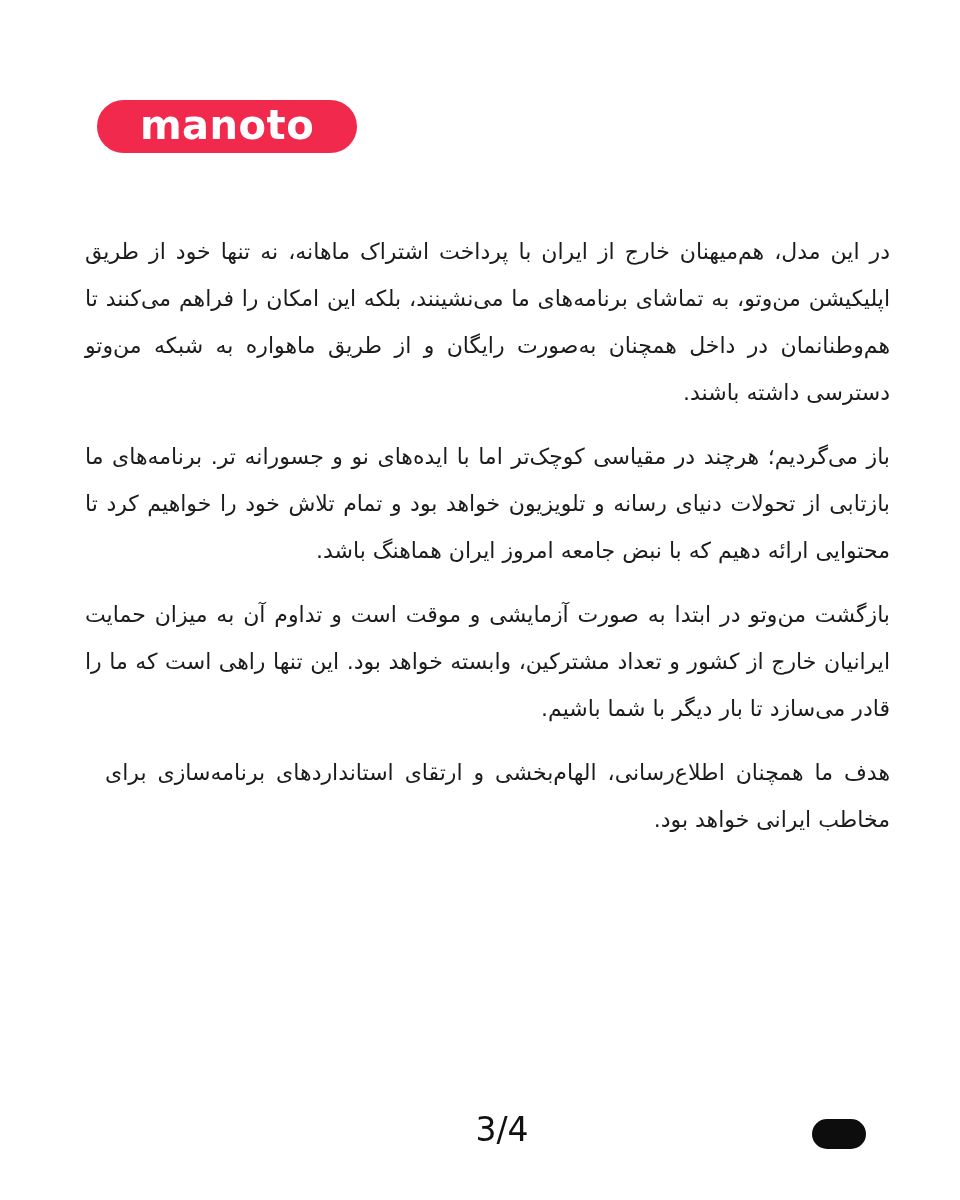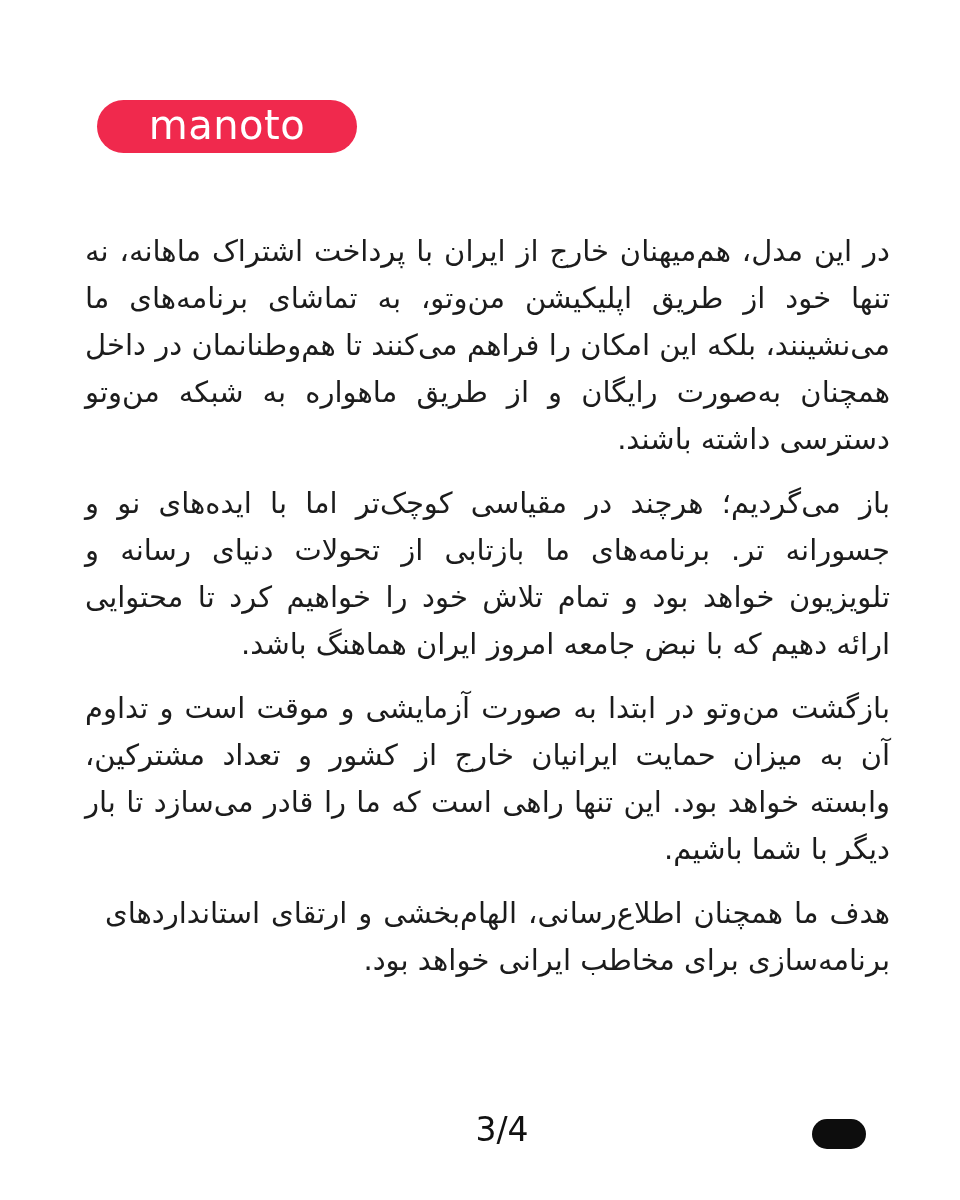--- a/index.html
+++ b/index.html
@@ -23,39 +23,39 @@
     width: 260px;
     height: 53px;
     background: #F0294D;
     border-radius: 28px;
     display: flex;
     align-items: center;
     justify-content: center;
   }
   .logo-text {
     color: #ffffff;
-    font-weight: normal;
+    font-weight: bold;
     font-size: 40px;
     line-height: 1;
     letter-spacing: 0.5px;
     transform: translateY(-2px);
     font-family: "DejaVu Sans", sans-serif;
   }
 
   
   .article {
     position: absolute;
     top: 228px;
     right: 70px;
     left: 85px;
     direction: rtl;
     unicode-bidi: embed;
     text-align: justify;
     color: #1c1c1c;
-    font-size: 29px;
+    font-size: 22px;
     line-height: 47px;
     font-family: "DejaVu Sans", sans-serif;
   }
   .article p {
     margin: 0 0 17px 0;
   }
   .article p:last-child {
     margin-bottom: 0;
     margin-left: 20px;
   }

